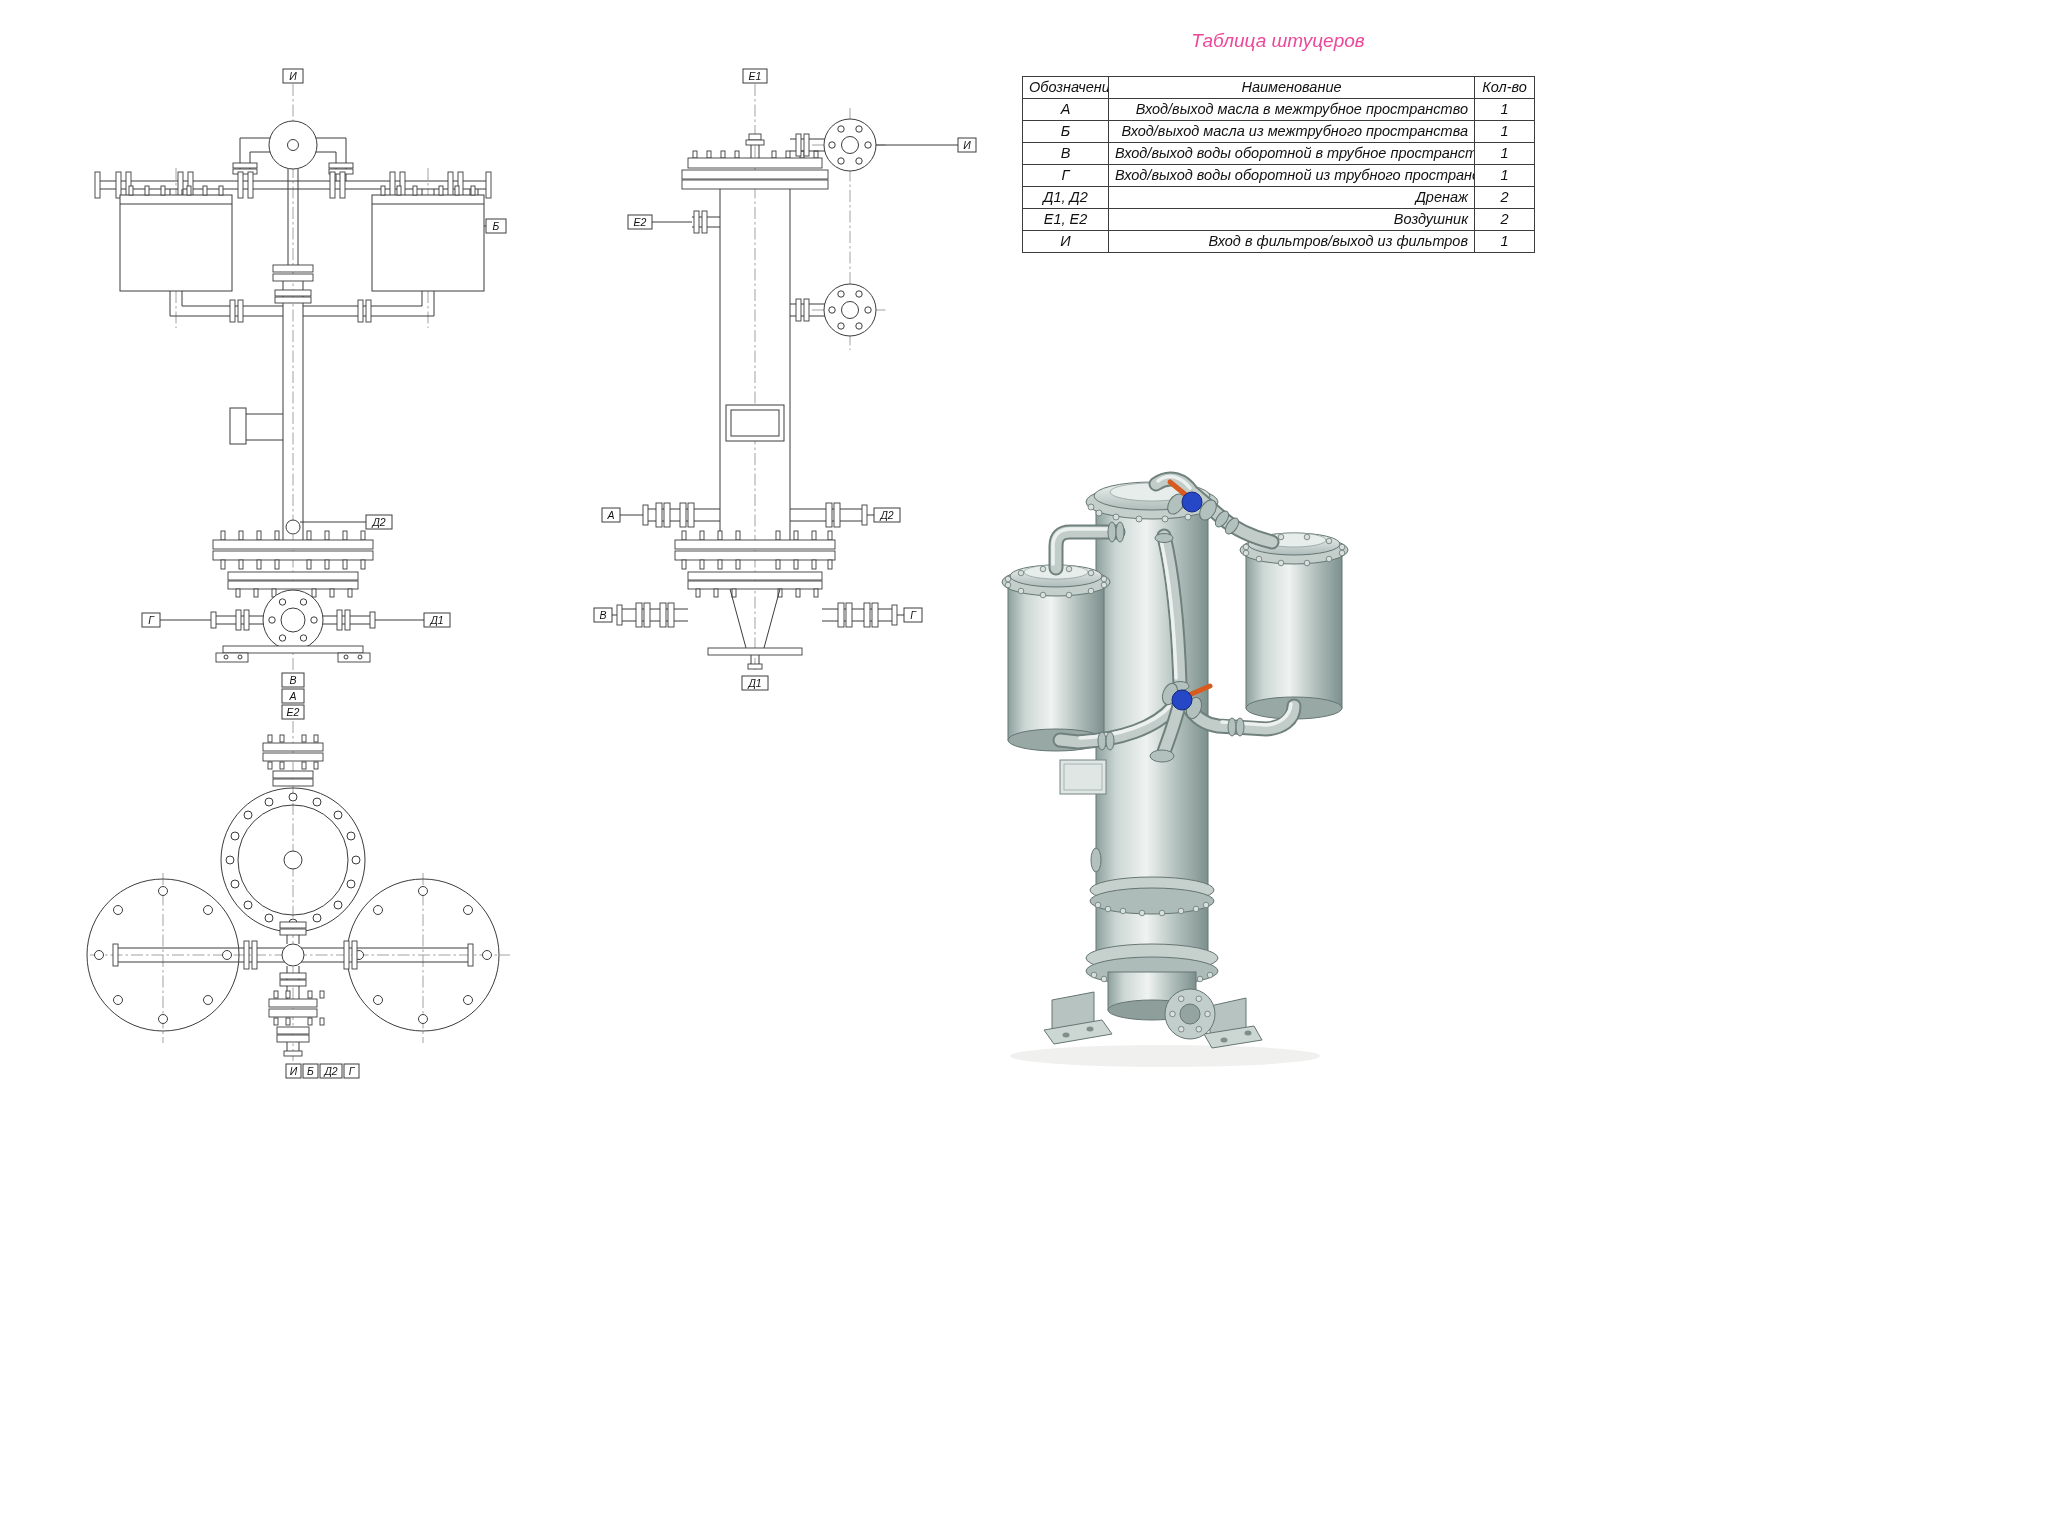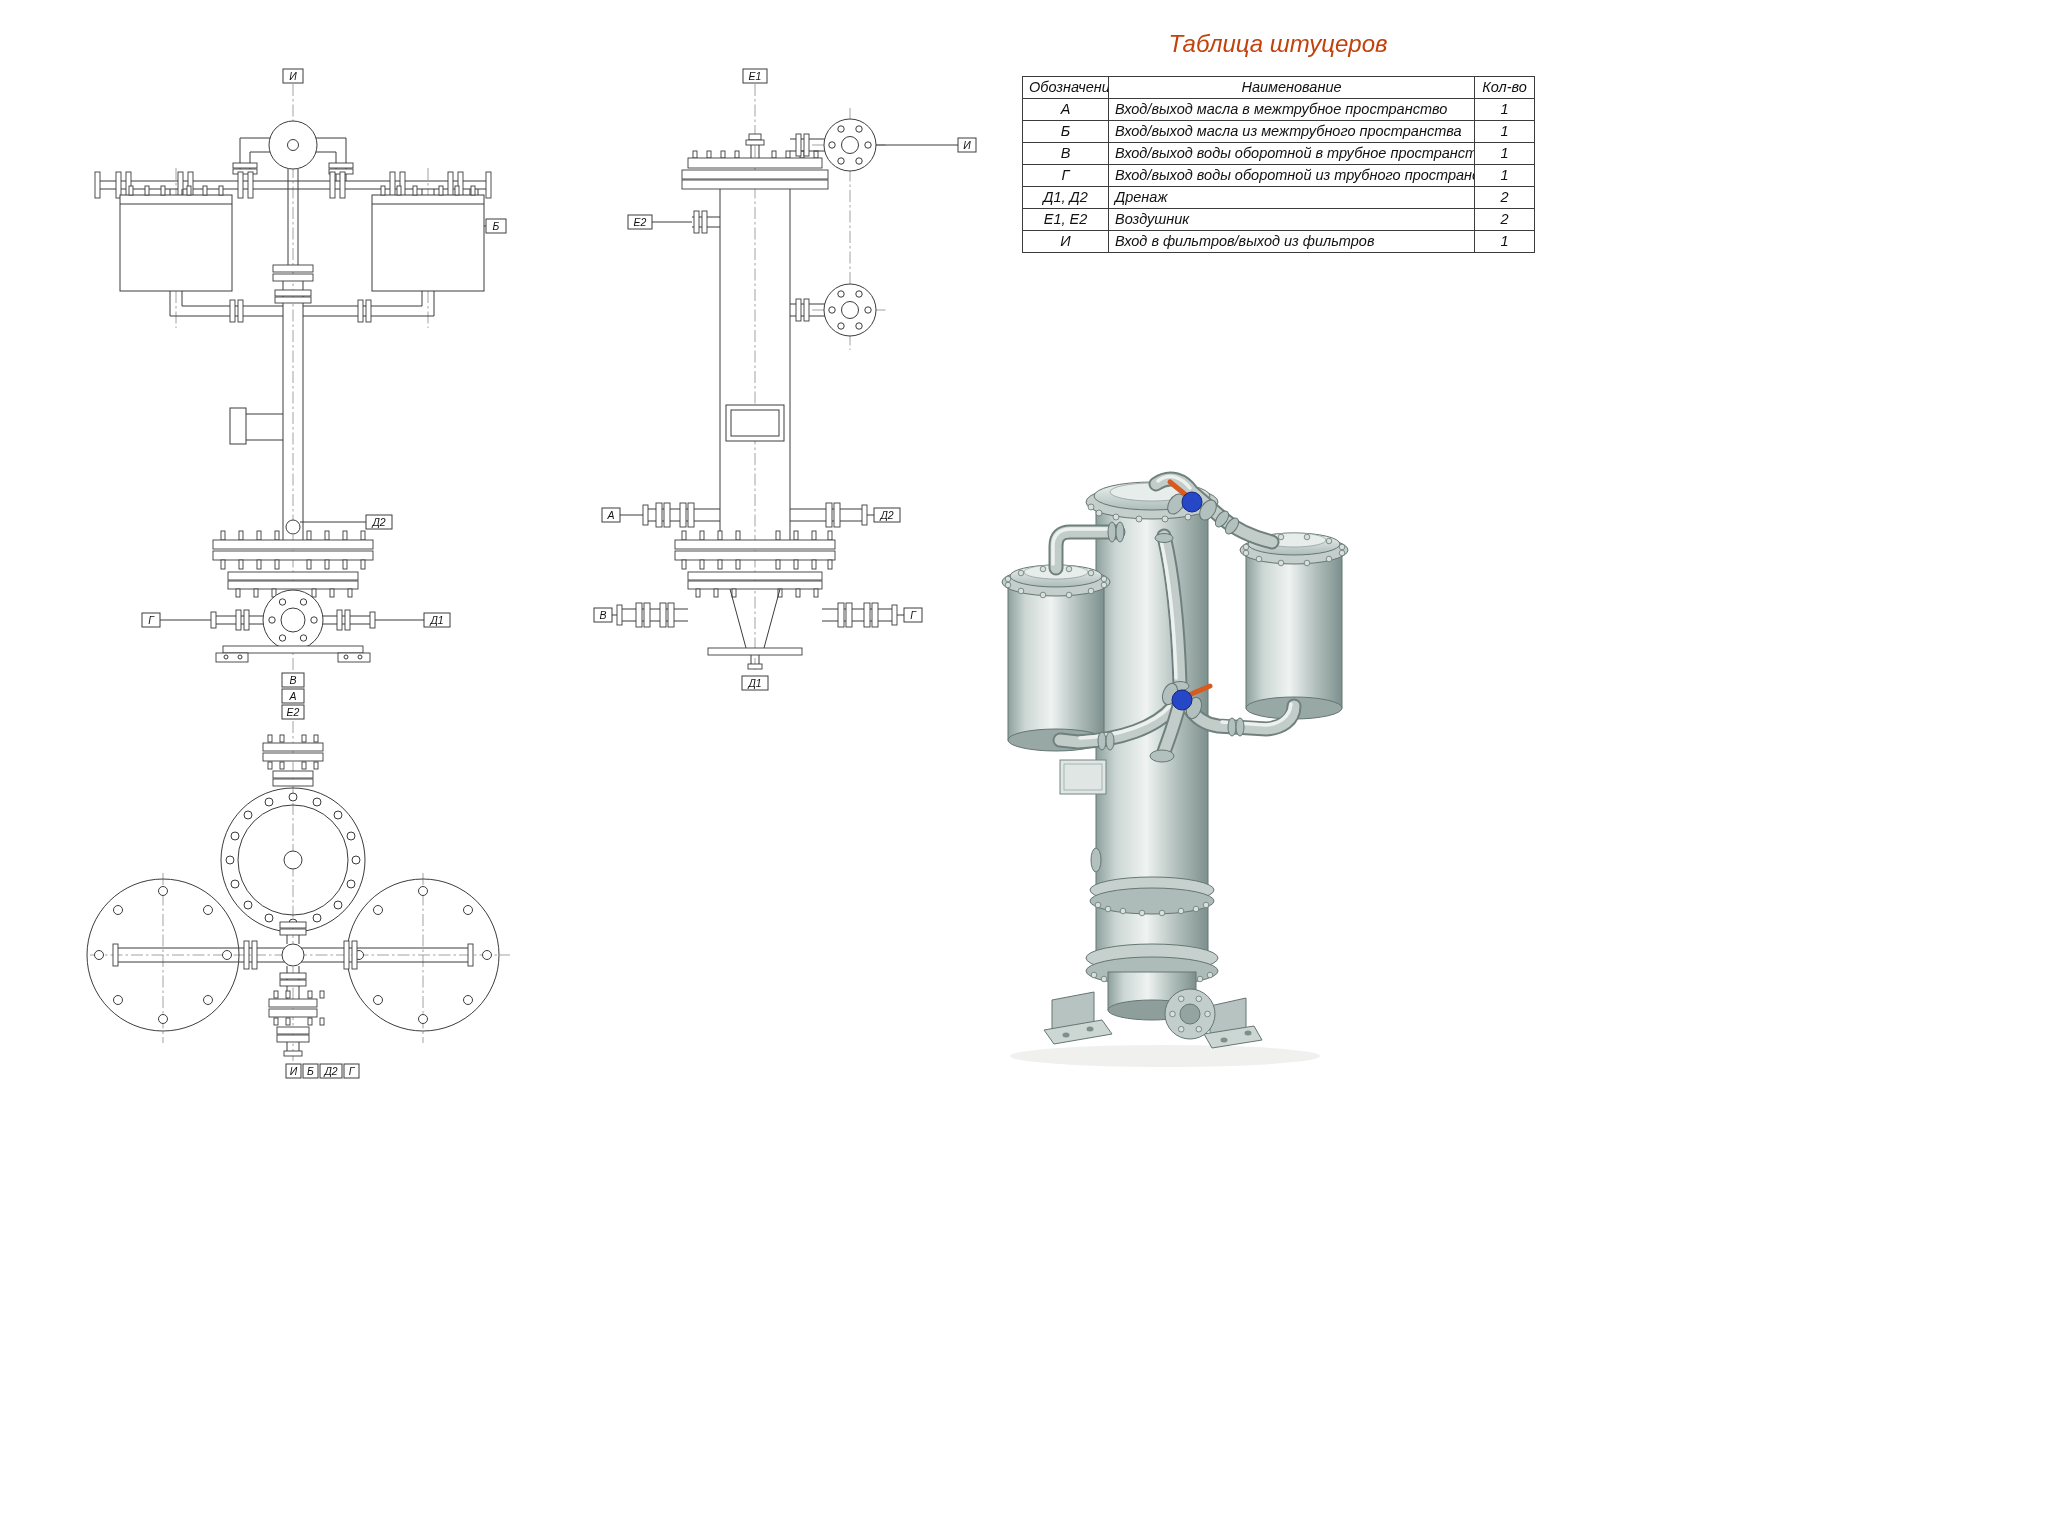--- a/index.html
+++ b/index.html
@@ -1,28 +1,28 @@
 <!DOCTYPE html>
 <html><head>
 <meta charset="utf-8">
 <style>
   *{box-sizing:border-box}
   html,body{margin:0;padding:0;background:#d9d9d9}
   .sheet{position:relative;width:2048px;height:1517px;background:#ffffff;overflow:hidden;
          font-family:"Liberation Sans","DejaVu Sans",sans-serif;color:#111}
   .view{position:absolute}
   .table-title{position:absolute;left:1022px;top:30px;width:512px;text-align:center;
-               font-style:italic;font-size:24px;color:#c2410c}
+               font-style:italic;font-size:19px;color:#ec4899}
   table.nozzles{position:absolute;left:1022px;top:76px;width:512px;border-collapse:collapse;
                 font-style:italic;font-size:14.5px;table-layout:fixed;color:#111}
   table.nozzles th,table.nozzles td{border:1px solid #3c3c3c;font-weight:normal;padding:1px 6px;
                 height:22px;line-height:1.2;overflow:hidden;white-space:nowrap}
   table.nozzles th{text-align:center}
   td.des,td.qty{text-align:center}
-  td.nm{text-align:left;padding-left:10px}
+  td.nm{text-align:right;padding-left:10px}
   col.c0{width:86px}col.c1{width:366px}col.c2{width:60px}
 
   svg .ln{stroke:#3c3c3c;stroke-width:1;fill:none}
   svg .lnw{stroke:#3c3c3c;stroke-width:1;fill:#fff}
   svg .cl{stroke:#8a8a8a;stroke-width:.8;fill:none;stroke-dasharray:12 3 2.5 3}
   svg .tick{fill:#fff;stroke:#3c3c3c;stroke-width:.9}
   svg .lblr{fill:#fff;stroke:#3c3c3c;stroke-width:1}
   svg text{font-family:"Liberation Sans","DejaVu Sans",sans-serif;font-style:italic;fill:#111}
   svg .lblt{font-size:10.5px;text-anchor:middle}
   svg .bolt{fill:#d8dfdd;stroke:#687875;stroke-width:.8}

